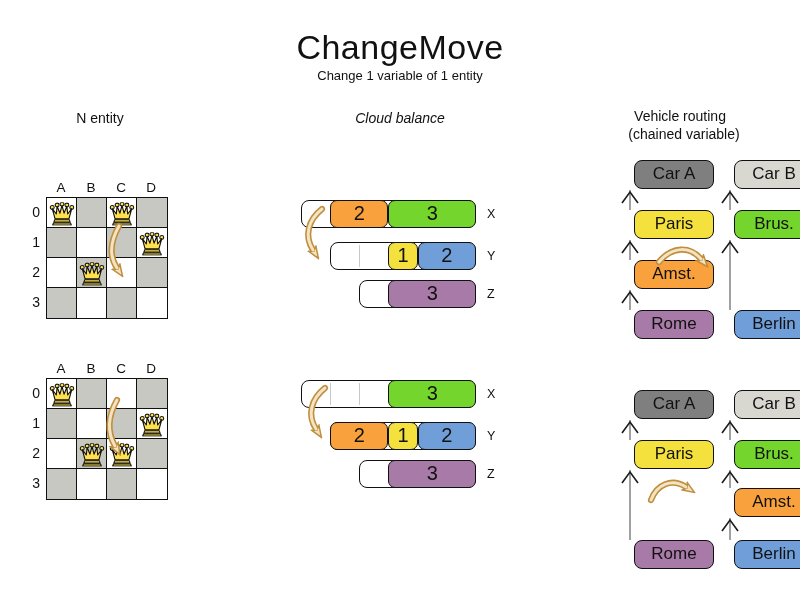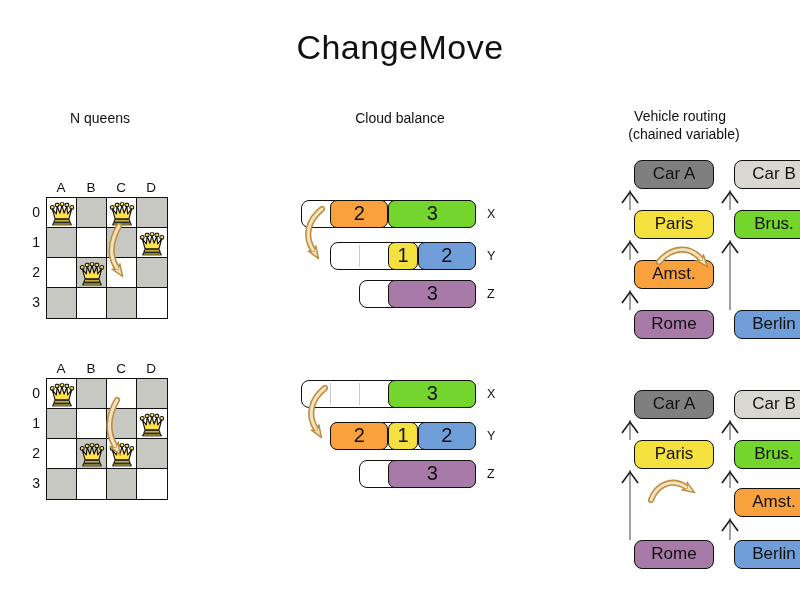--- a/index.html
+++ b/index.html
@@ -5,21 +5,21 @@
   html,body{margin:0;padding:0;background:#fff;}
   #stage{
     position:relative;width:800px;height:600px;background:#fff;overflow:hidden;
     font-family:"Liberation Sans","DejaVu Sans",sans-serif;color:#111;
   }
   .title{position:absolute;left:0;top:28px;width:800px;text-align:center;
     font-size:34px;letter-spacing:0.5px;}
   .subtitle{position:absolute;left:0;top:68px;width:800px;text-align:center;font-size:13px;}
   .heading{position:absolute;font-size:14px;text-align:center;width:200px;}
   #h-nq{left:0;top:110px;}
-  #h-cb{left:300px;top:110px;}
+  #h-cb{left:300px;top:110px;font-style:italic;}
   #h-vr1{left:580px;top:108px;}
   #h-vr2{left:584px;top:126px;}
   .col-label{position:absolute;width:30px;text-align:center;font-size:13.5px;}
   .row-label{position:absolute;width:16px;text-align:right;font-size:14px;}
   .board{position:absolute;border:1.5px solid #111;display:grid;
     grid-template-columns:repeat(4,30px);grid-template-rows:repeat(4,30px);background:#fff;}
   .cell{width:30px;height:30px;box-sizing:border-box;border-right:1px solid #111;
     border-bottom:1px solid #111;display:flex;align-items:flex-end;justify-content:center;}
   .cell.lastc{border-right:none;} .cell.lastr{border-bottom:none;}
   .cell.dark{background:var(--c-board);}
@@ -36,22 +36,23 @@
   .mv-outer{fill:none;stroke:var(--c-arrow-line);stroke-width:6.2;stroke-linecap:round;}
   .mv-inner{fill:none;stroke:var(--c-arrow-fill);stroke-width:3;stroke-linecap:round;}
   .stem{stroke:var(--c-stem);stroke-width:1.6;}
   .chev{fill:none;stroke:var(--c-chev);stroke-width:1.6;}
 </style>
 </head>
 <body>
 
 <div id="stage" style="--c-board: #c8c8c3; --c-queen: #ffe14e; --c-arrow-line: #bf8e3f; --c-arrow-fill: #f3e3c0; --c-stem: #8a8a8a; --c-chev: #1a1a1a;">
   <div class="title">ChangeMove</div>
-
-  <div class="heading" id="h-nq">N queens</div>
+  <div class="subtitle">Change 1 variable of 1 entity</div>
+
+  <div class="heading" id="h-nq">N entity</div>
   <div class="heading" id="h-cb">Cloud balance</div>
   <div class="heading" id="h-vr1">Vehicle routing</div>
   <div class="heading" id="h-vr2">(chained variable)</div>
 
   <div id="generated">
       <div class="col-label" style="left: 46px; top: 180px;">A</div>
       <div class="col-label" style="left: 76px; top: 180px;">B</div>
       <div class="col-label" style="left: 106px; top: 180px;">C</div>
       <div class="col-label" style="left: 136px; top: 180px;">D</div>
       <div class="row-label" style="left: 24px; top: 204px;">0</div>

